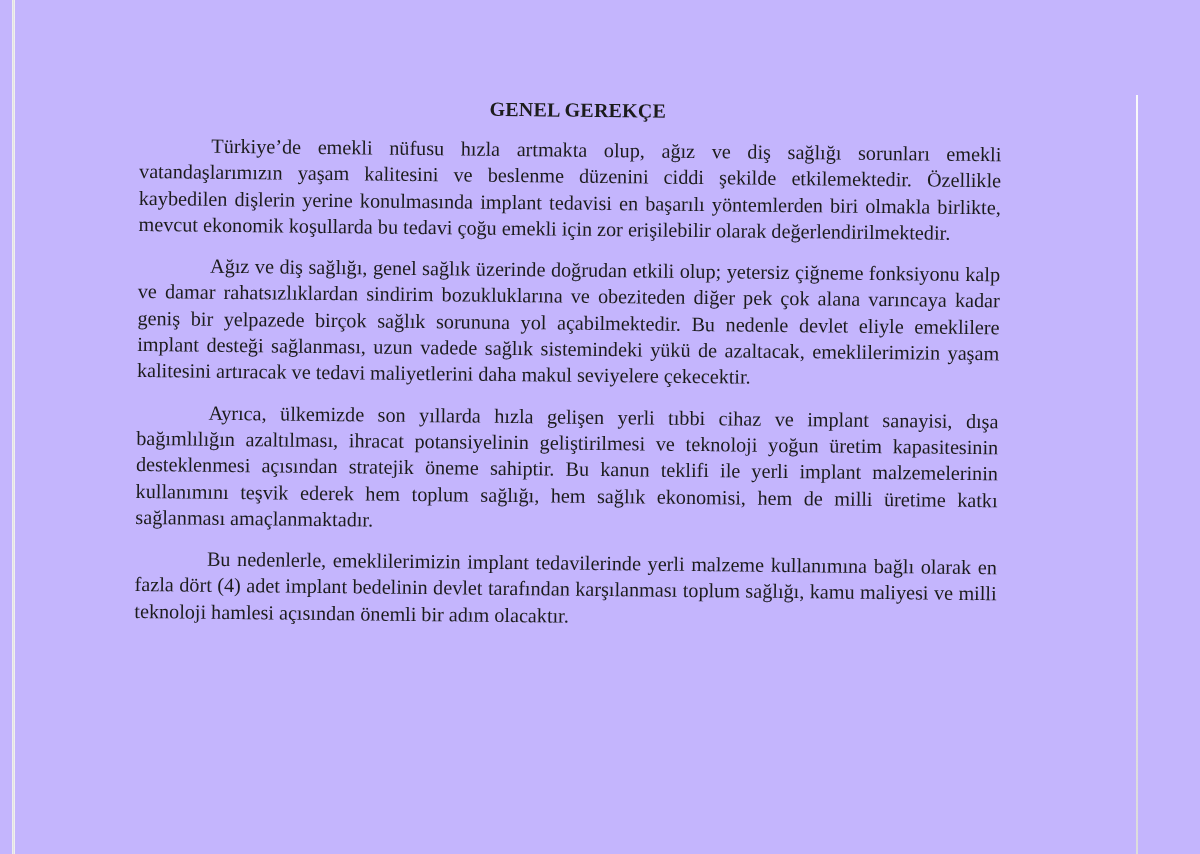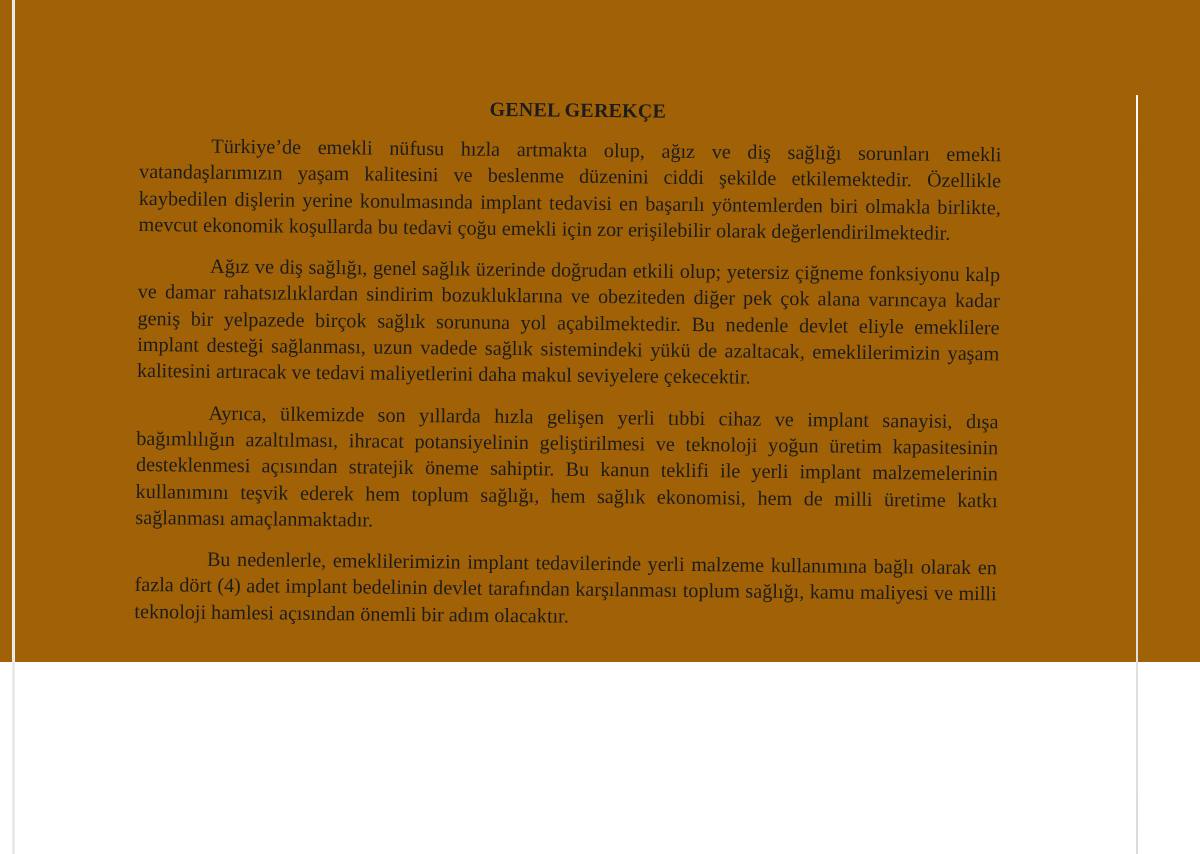--- a/index.html
+++ b/index.html
@@ -6,22 +6,22 @@
       margin: 0;
       padding: 0;
       width: 1200px;
       height: 854px;
       background: #ffffff;
       overflow: hidden;
     }
     .page {
       position: relative;
       width: 1200px;
-      height: 662px;
-      background: #a16207;
+      height: 854px;
+      background: #c4b5fd;
     }
     .scan-edge-left {
       position: absolute;
       left: 12px;
       top: 0;
       width: 3px;
       height: 854px;
       background: linear-gradient(to right, #f4f4f4, #e2e2e2, #f6f6f6);
     }
     .scan-edge-right {

